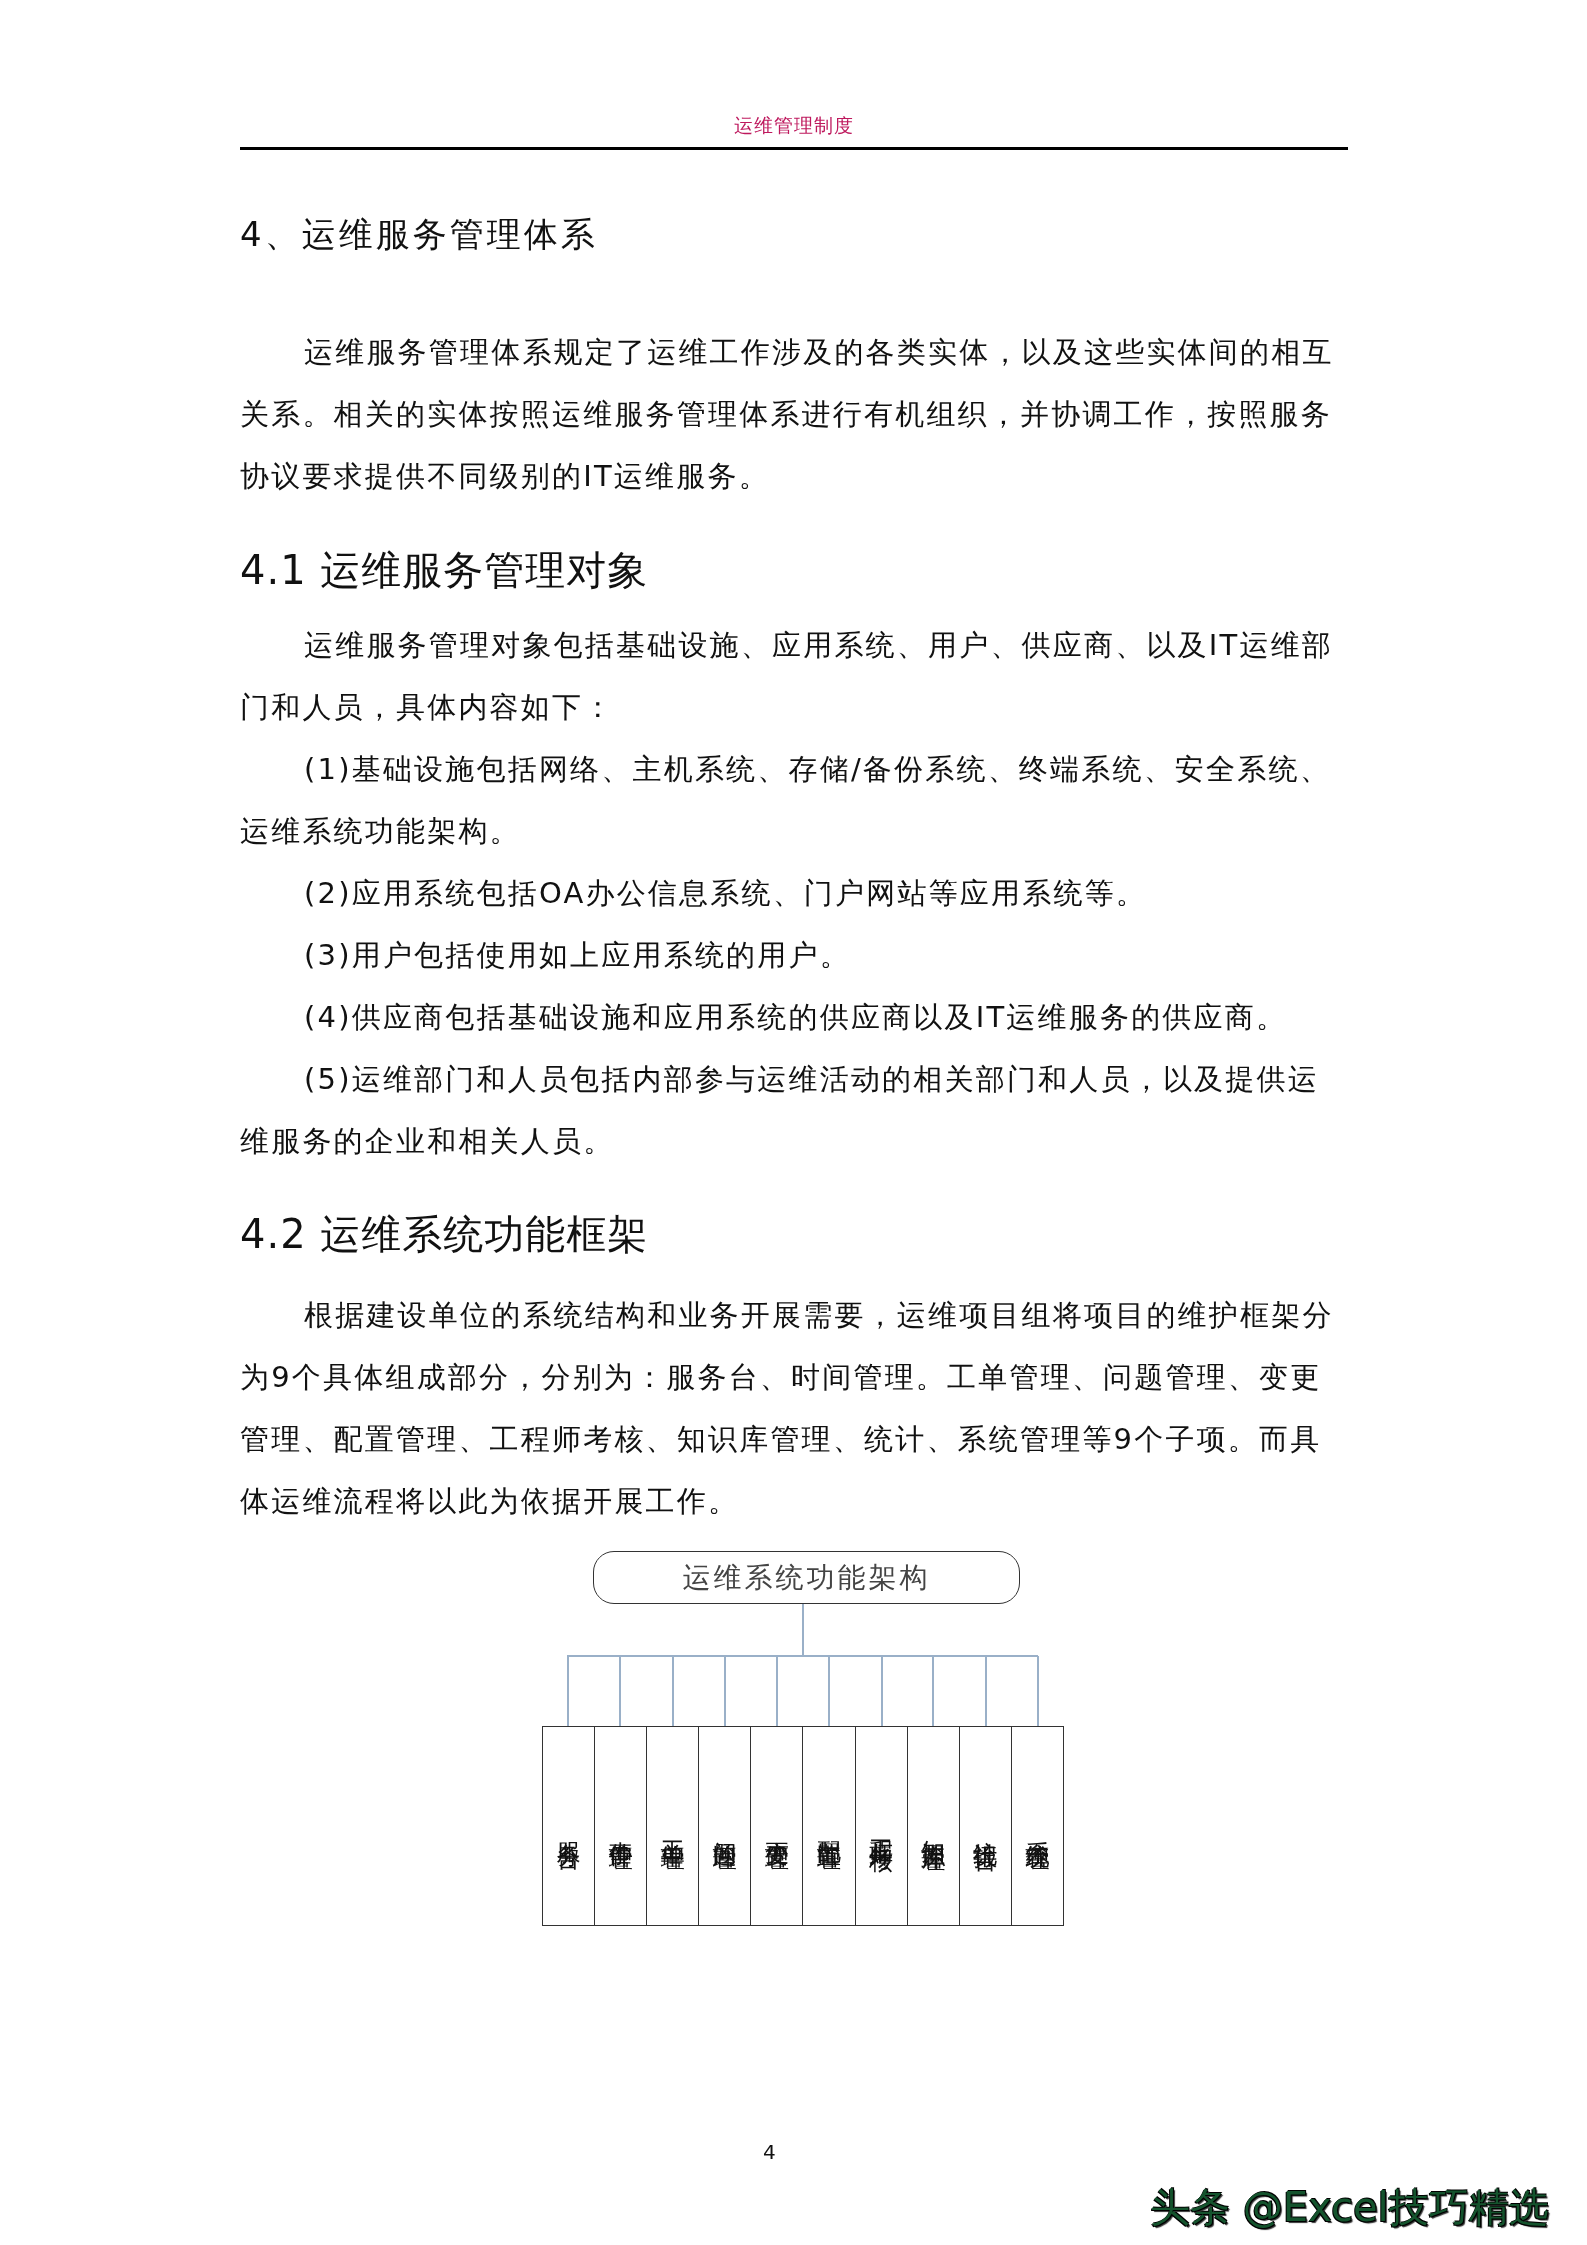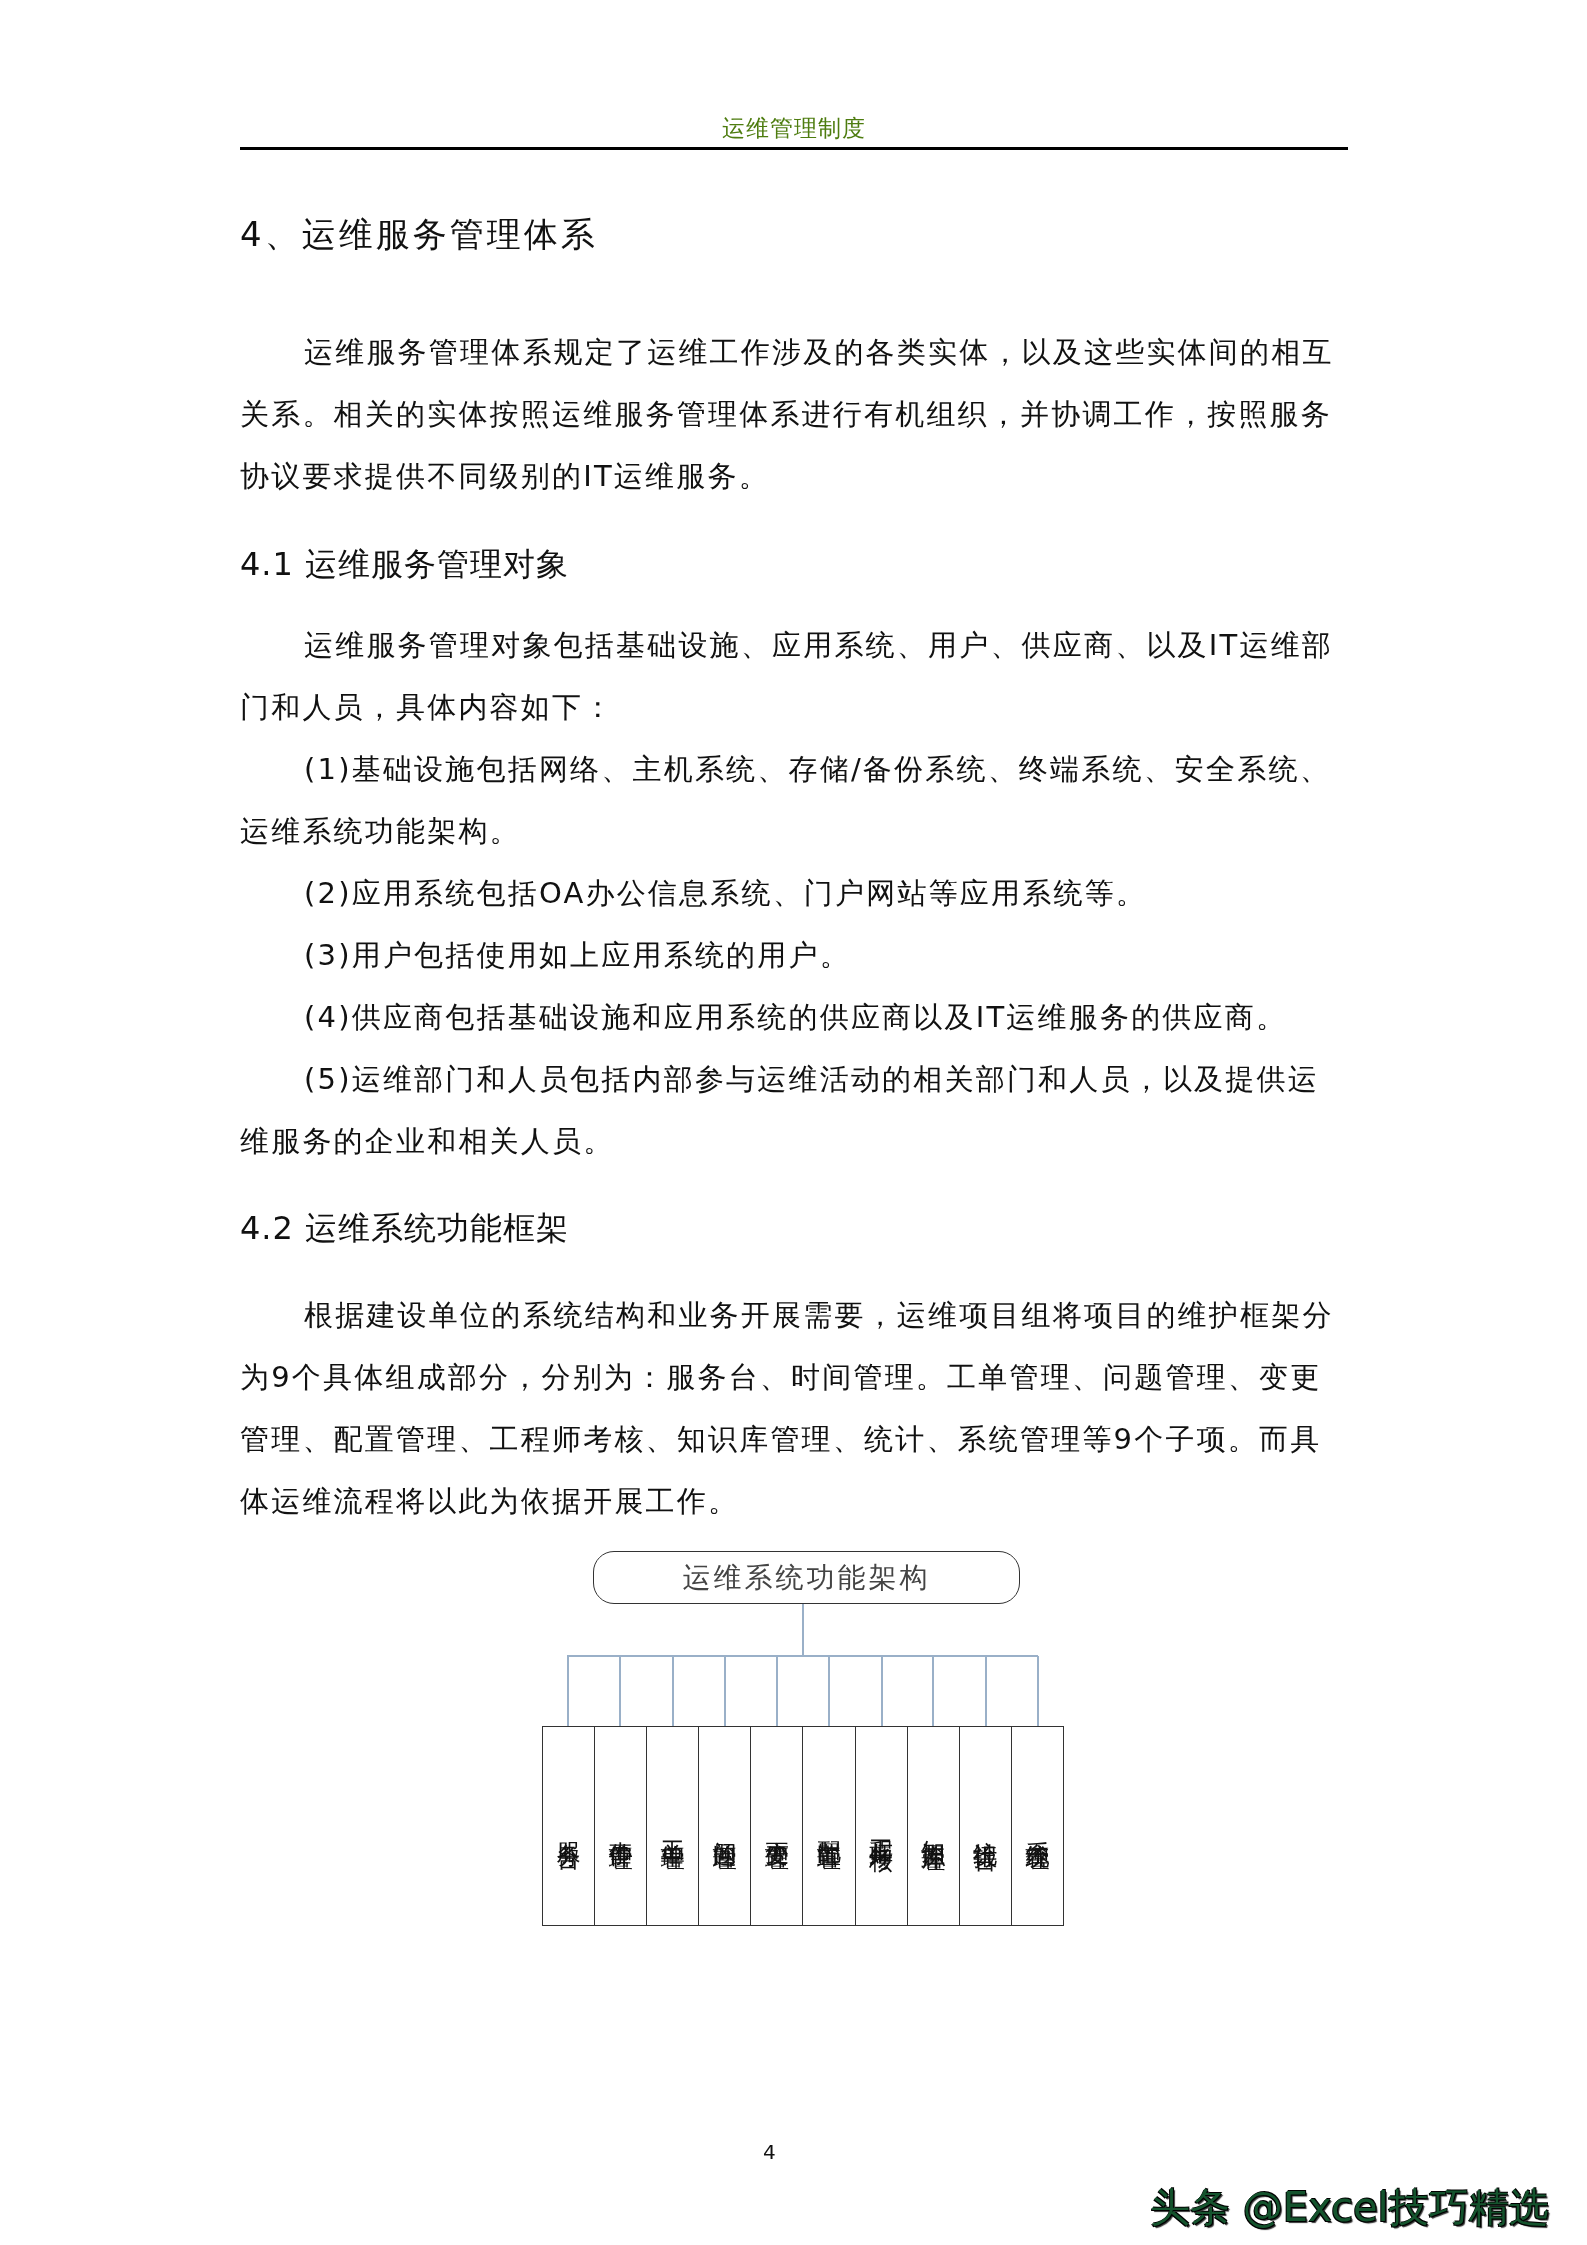--- a/index.html
+++ b/index.html
@@ -3,26 +3,26 @@
 <meta charset="utf-8">
 <style>
   html, body { margin: 0; padding: 0; }
   body {
     width: 1587px; height: 2245px; background: #ffffff; position: relative; overflow: hidden;
     font-family: "DejaVu Serif", "Liberation Serif", serif; color: #111;
   }
   .abs { position: absolute; }
   .header-title {
     left: 240px; width: 1108px; top: 113px; text-align: center;
-    font-size: 23px; color: #4d7c0f; letter-spacing: 1px;
+    font-size: 19px; color: #be185d; letter-spacing: 1px;
     font-family: "DejaVu Sans", sans-serif;
   }
   .header-rule { left: 240px; top: 147px; width: 1108px; height: 3px; background: #000; }
   .h1 { left: 240px; top: 212px; font-size: 34px; letter-spacing: 3px; font-family: "DejaVu Sans", sans-serif; }
-  .h2 { left: 240px; font-size: 32px; letter-spacing: 1px; font-family: "DejaVu Sans", sans-serif; }
+  .h2 { left: 240px; font-size: 40px; letter-spacing: 1px; font-family: "DejaVu Sans", sans-serif; }
   .para {
     left: 240px; width: 1108px; font-size: 29px; line-height: 62px; text-align: justify;
     letter-spacing: 2.2px; font-family: "DejaVu Sans", sans-serif;
   }
   .para .line { display: block; white-space: nowrap; }
   .indent { padding-left: 64px; }
   .diagram-root {
     left: 593px; top: 1551px; width: 427px; height: 53px; border: 1.5px solid #333; border-radius: 21px;
     box-sizing: border-box; display: flex; align-items: center; justify-content: center;
     font-size: 28px; color: #444; letter-spacing: 3px; font-family: "DejaVu Sans", sans-serif;

